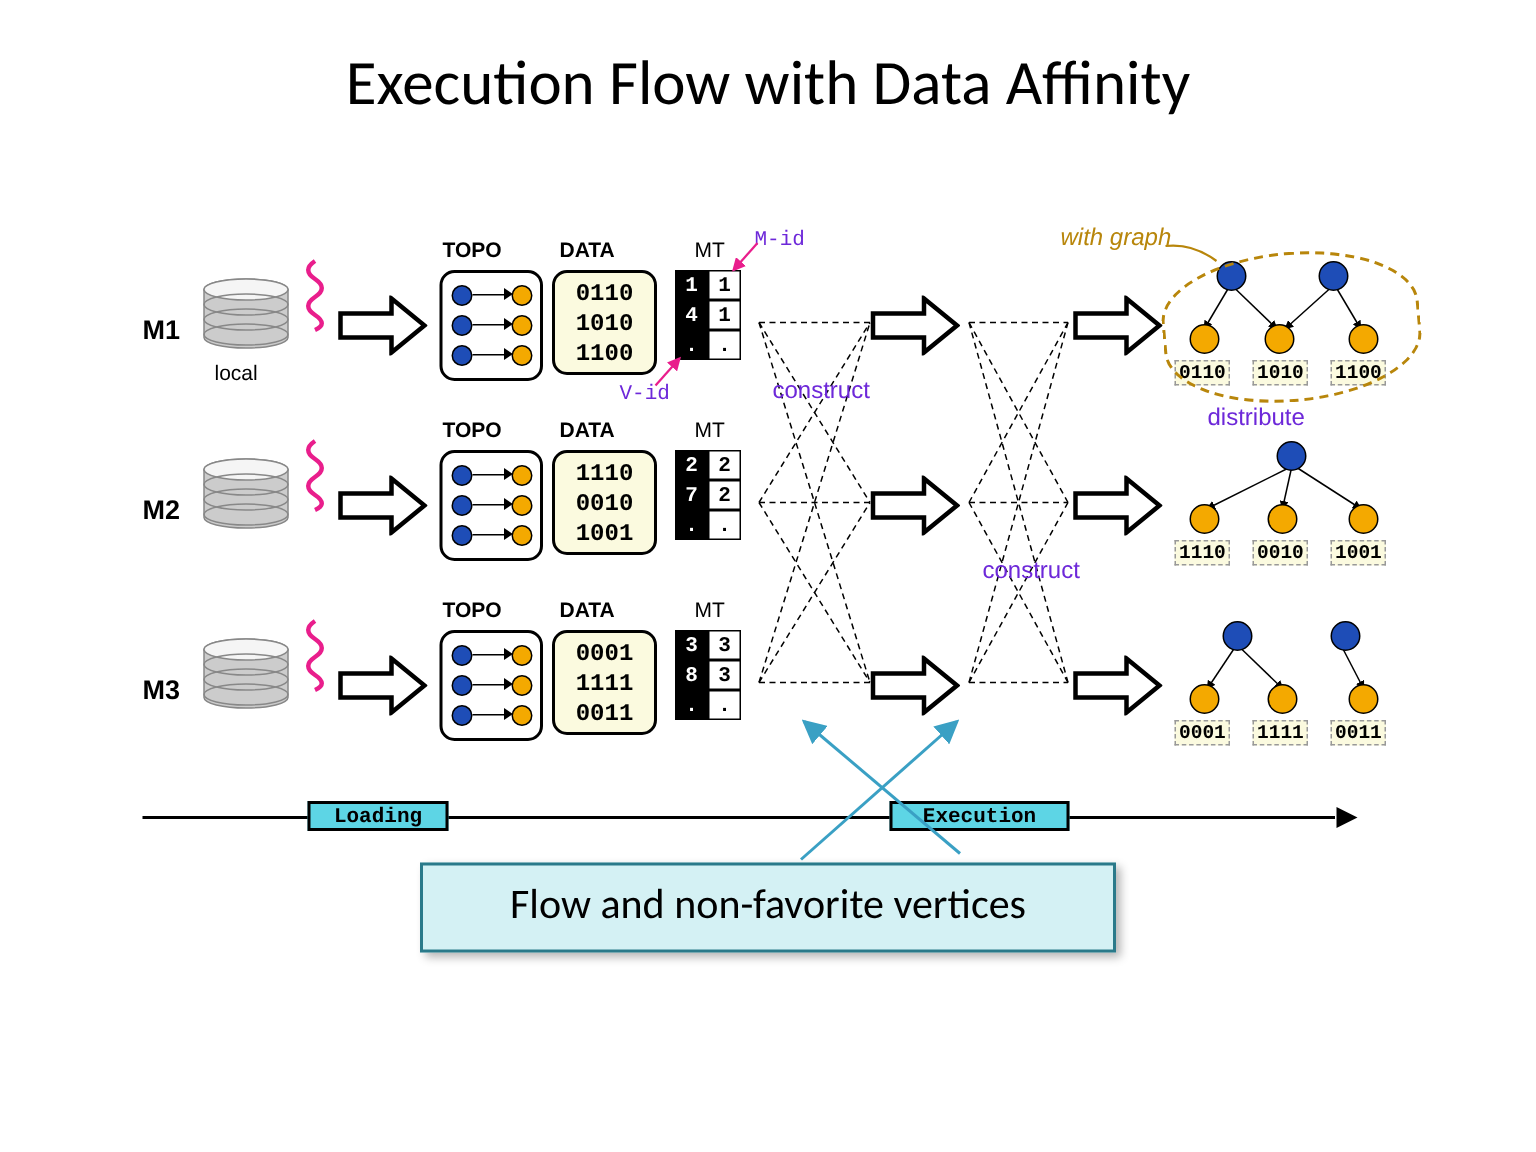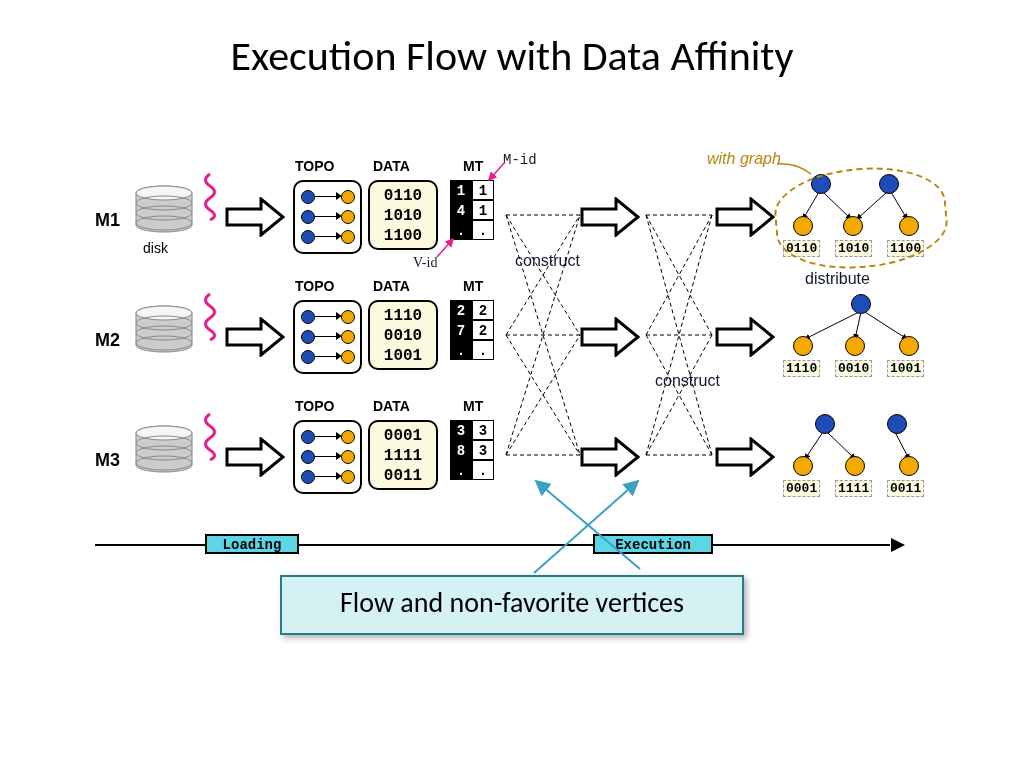--- a/index.html
+++ b/index.html
@@ -21,32 +21,32 @@
 .topobox{position:absolute;left:198px;top:0;width:65px;height:70px;border:2px solid #000;border-radius:10px;background:#fff}
 .topolabel{position:absolute;left:200px;top:-22px;font-size:14px;font-weight:700;font-family:Arial,sans-serif}
 .topo-row{position:absolute;left:6px;width:55px;height:14px}
 .tr1{top:8px}.tr2{top:28px}.tr3{top:48px}
 .dotb{position:absolute;width:12px;height:12px;border-radius:50%;background:#1e4db7;border:1px solid #000}
 .doto{position:absolute;width:12px;height:12px;border-radius:50%;background:#f4a900;border:1px solid #000}
 .tline{position:absolute;left:14px;top:6px;width:24px;height:1px;background:#000}
 .tarr{position:absolute;left:35px;top:2px;width:0;height:0;border-top:4px solid transparent;border-bottom:4px solid transparent;border-left:6px solid #000}
 .databox{position:absolute;left:273px;top:0;width:70px;height:70px;border:2px solid #000;border-radius:10px;background:#fbfadf;font-family:'Courier New',monospace;font-size:16px;font-weight:700;text-align:center;line-height:20px;padding-top:4px;box-sizing:border-box}
 .datalabel{position:absolute;left:278px;top:-22px;font-size:14px;font-weight:700;font-family:Arial,sans-serif}
-.mtlabel{position:absolute;left:368px;top:-22px;font-size:14px;font-weight:700;font-family:Arial,sans-serif}
+.mtlabel{position:absolute;left:368px;top:-22px;font-size:14px;font-weight:400;font-family:Arial,sans-serif}
 .mt{position:absolute;left:355px;top:0;width:50px;height:66px;font-family:'Courier New',monospace;font-size:14px;font-weight:700}
 .mtcell{position:absolute;width:22px;height:20px;border:1px solid #000;text-align:center;line-height:20px;box-sizing:border-box}
 .mtk{background:#000;color:#fff}
 .mtv{background:#fff;color:#000}
 .graph{position:absolute;left:692px;top:-6px;width:160px;height:90px}
 .gnode{position:absolute;width:18px;height:18px;border-radius:50%;border:1px solid #000}
 .gb{background:#1e4db7}
 .go{background:#f4a900}
 .gedge{stroke:#000;stroke-width:1;marker-end:url(#ah)}
 .gdl{position:absolute;font-family:'Courier New',monospace;font-size:13px;font-weight:700;border:1px dashed #999;background:#fbfadf;padding:0 2px}
-.pink{color:#0f172a;font-family:Arial,sans-serif;font-size:16px;position:absolute}
+.pink{color:#6d28d9;font-family:Arial,sans-serif;font-size:16px;position:absolute}
 .tan{color:#b8860b;font-family:Arial,sans-serif;font-size:16px;font-style:italic;position:absolute}
 .localgraph-outline{position:absolute;border:2px dashed #b8860b;border-radius:50%/40%;pointer-events:none;transform:rotate(-5deg)}
 .timeline{position:absolute;left:95px;top:530px;width:810px;height:30px}
 .tl-line{position:absolute;left:0;top:14px;width:795px;height:2px;background:#000}
 .tl-arr{position:absolute;right:0;top:8px;width:0;height:0;border-top:7px solid transparent;border-bottom:7px solid transparent;border-left:14px solid #000}
 .tl-seg{position:absolute;top:4px;height:20px;background:#5dd5e5;border:2px solid #000;font-family:'Courier New',monospace;font-size:14px;font-weight:700;text-align:center;line-height:18px;box-sizing:border-box}
 .callout{position:absolute;left:280px;top:575px;width:460px;height:56px;background:#d4f1f4;border:2px solid #2a7a8a;font-size:28px;text-align:center;line-height:52px;box-shadow:3px 3px 6px rgba(0,0,0,0.3)}
 .callout-arrow{position:absolute;left:530px;top:477px;width:120px;height:100px}
 .broadcast-lines{position:absolute;pointer-events:none}
 </style>
@@ -76,21 +76,21 @@
   <div class="disk"><svg viewBox="0 0 62 55">
           <g fill="#ddd" stroke="#888" stroke-width="1">
             <ellipse cx="31" cy="8" rx="28" ry="7" fill="#eee"></ellipse>
             <path d="M3 8 v32 a28 7 0 0 0 56 0 V8" fill="#ccc"></path>
             <ellipse cx="31" cy="8" rx="28" ry="7" fill="#f5f5f5"></ellipse>
             <ellipse cx="31" cy="18" rx="28" ry="7" fill="none"></ellipse>
             <ellipse cx="31" cy="28" rx="28" ry="7" fill="none"></ellipse>
             <ellipse cx="31" cy="38" rx="28" ry="7" fill="none"></ellipse>
           </g>
         </svg></div>
-  <div class="disklabel">disk</div>
+  <div class="disklabel">local</div>
   <div class="wiggle"><svg viewBox="0 0 22 50">
           <path d="M11 2 Q2 8 11 14 Q20 20 11 26 Q2 32 11 38 Q20 44 11 48" stroke="#e91e8c" stroke-width="3" fill="none"></path>
         </svg></div>
   <div class="arrow a1">
         <svg viewBox="0 0 60 40">
           <path d="M2 12 H36 V2 L58 20 L36 38 V28 H2 Z" fill="#fff" stroke="#000" stroke-width="3"></path>
         </svg>
       </div>
   <div class="topolabel">TOPO</div>
   <div class="topobox">
@@ -329,21 +329,21 @@
 <line x1="146" y1="275" x2="212" y2="35"></line>
         <line x1="146" y1="275" x2="212" y2="155"></line>
         <line x1="146" y1="275" x2="212" y2="275"></line>
 </g>
 </svg>
 
 <div class="pink" style="left:408px;top:-28px;font-family:'Courier New',monospace;font-size:14px">M-id</div>
 <svg style="position:absolute;left:390px;top:-20px;width:30px;height:25px">
       <line x1="20" y1="2" x2="4" y2="20" stroke="#e91e8c" stroke-width="1.5" marker-end="url(#ahp)"></line>
     </svg>
-<div class="pink" style="left:318px;top:75px;font-family:Liberation Serif, serif;font-size:14px">V-id</div>
+<div class="pink" style="left:318px;top:75px;font-family:Liberation Mono, monospace;font-size:14px">V-id</div>
 <svg style="position:absolute;left:340px;top:55px;width:25px;height:25px">
       <line x1="2" y1="22" x2="18" y2="4" stroke="#e91e8c" stroke-width="1.5" marker-end="url(#ahp)"></line>
     </svg>
 <div class="pink" style="left:420px;top:72px">construct</div>
 <div class="pink" style="left:560px;top:192px">construct</div>
 <div class="pink" style="left:710px;top:90px">distribute</div>
 <div class="tan" style="left:612px;top:-30px">with graph</div>
 <svg style="position:absolute;left:680px;top:-20px;width:40px;height:20px">
       <path d="M2 4 Q20 2 36 14" stroke="#b8860b" stroke-width="1.5" fill="none"></path>
     </svg>

